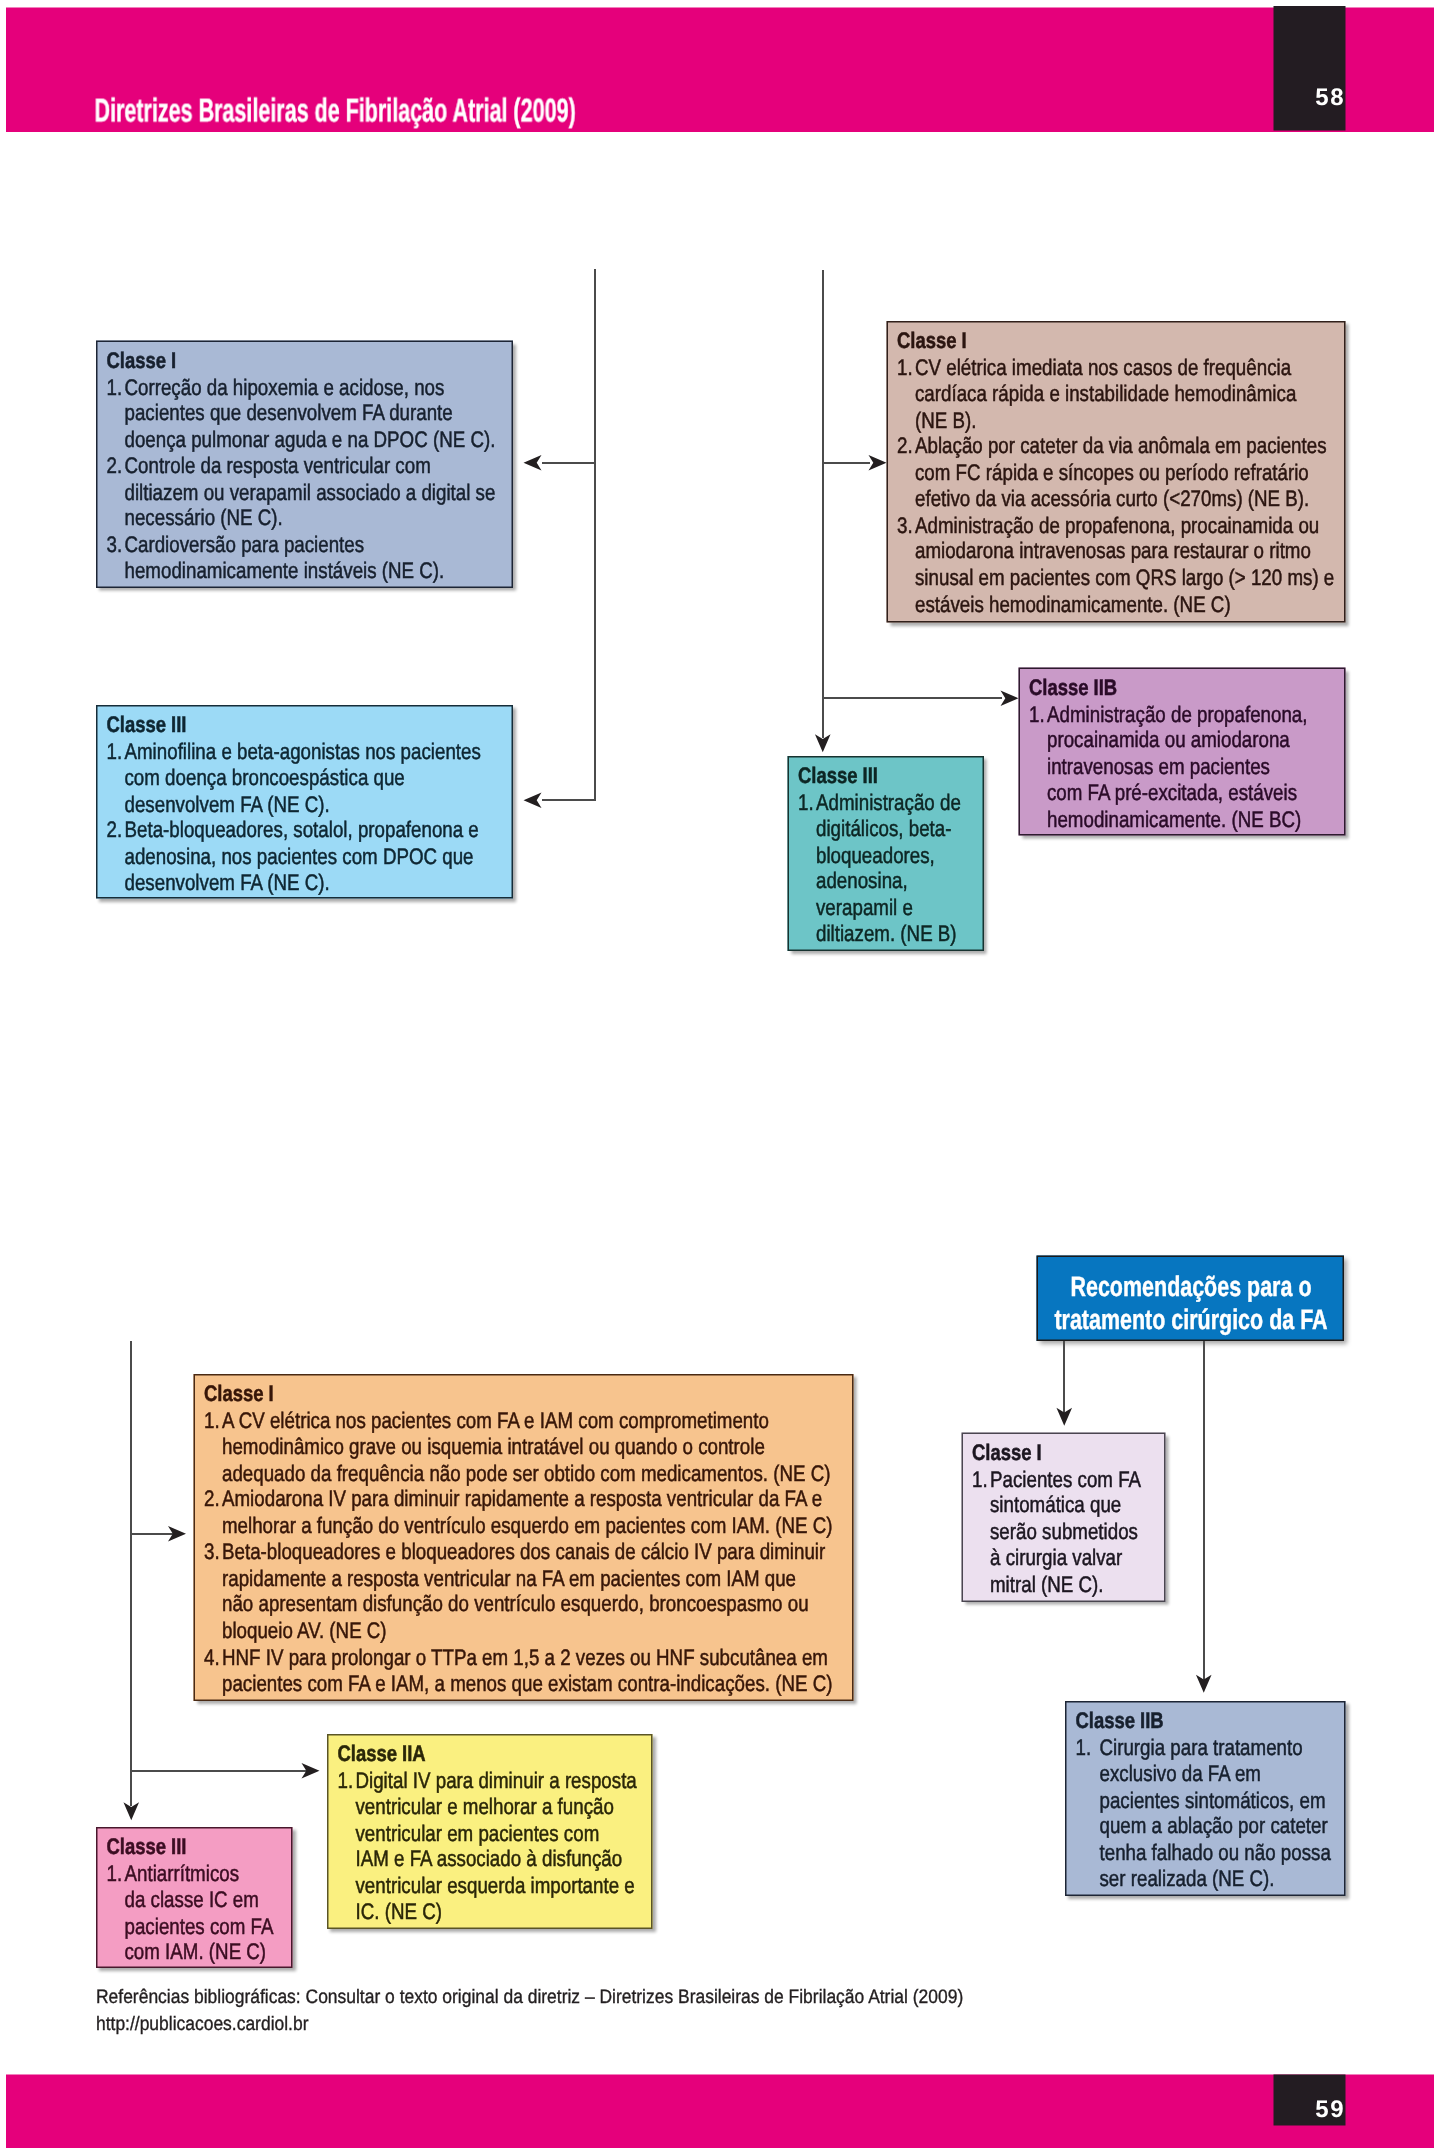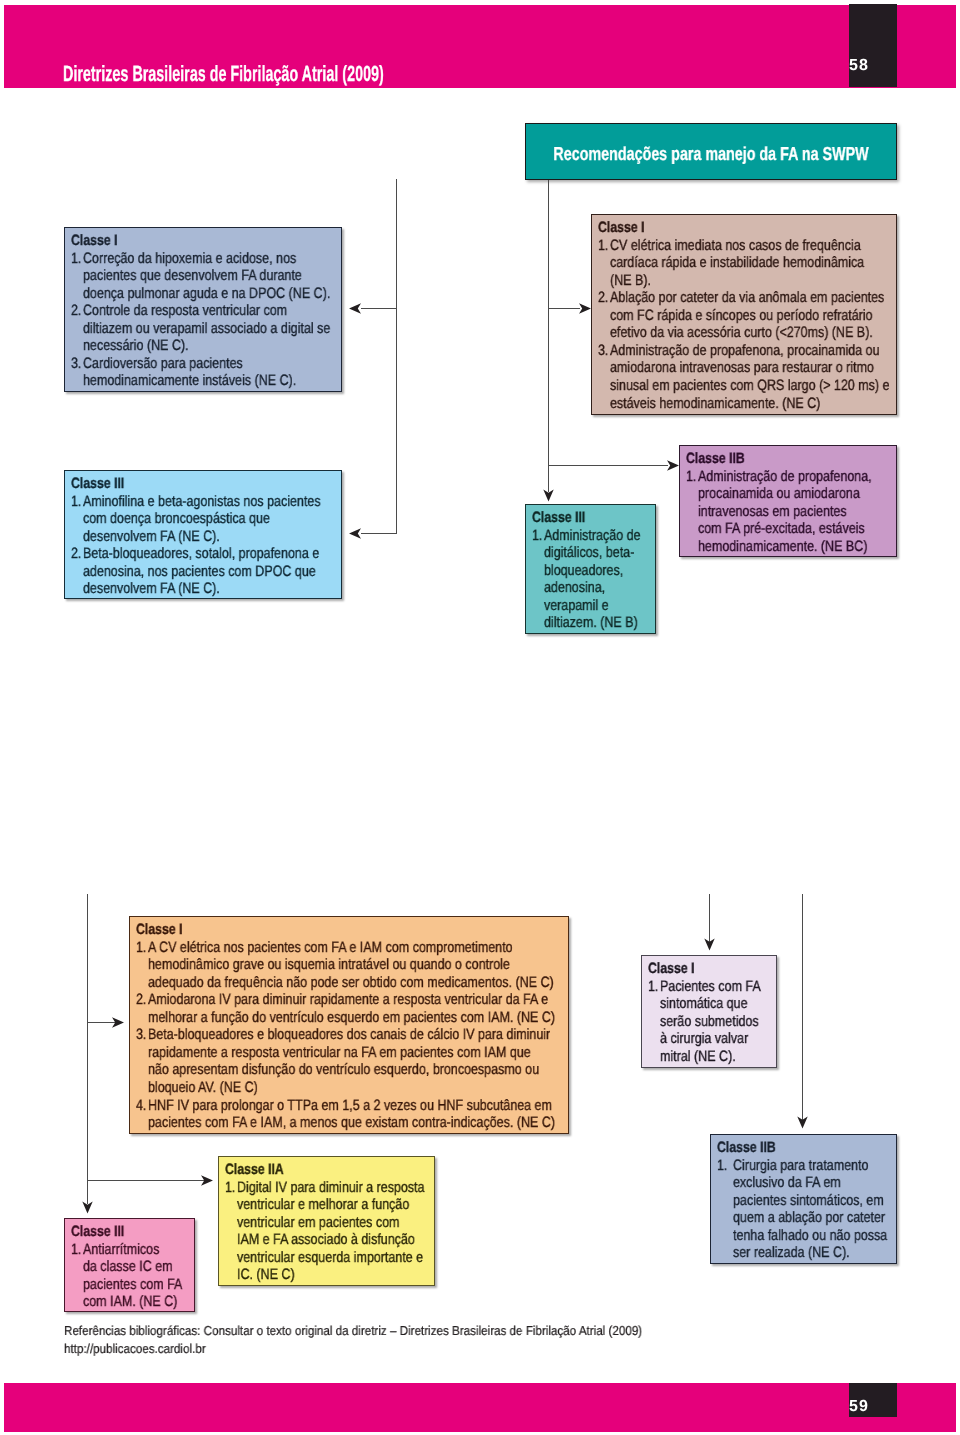--- a/index.html
+++ b/index.html
@@ -3,21 +3,21 @@
 <meta charset="utf-8">
 <style>
   html,body{margin:0;padding:0;}
   body{width:960px;height:1435px;background:#ffffff;
        font-family:"Liberation Sans",sans-serif;position:relative;overflow:hidden;
        -webkit-font-smoothing:antialiased;text-rendering:geometricPrecision;}
   .page{position:absolute;left:0;top:0;width:960px;height:1435px;background:#fff;}
   .hbar{position:absolute;}
   .pnumbox{position:absolute;}
   .pnum{position:absolute;color:#ffffff;font-size:16px;font-weight:bold;letter-spacing:1.2px;
-        white-space:nowrap;line-height:16px;text-align:left;left:0;right:0;}
+        white-space:nowrap;line-height:16px;text-align:right;left:0;right:0;}
   .htitle{position:absolute;color:#ffffff;font-weight:bold;font-size:22px;white-space:nowrap;
           transform:scaleX(.652);transform-origin:left top;line-height:22px;will-change:transform;-webkit-text-stroke:0.3px currentColor;}
   .banner{position:absolute;box-sizing:border-box;border:1px solid #1a1a1a;
           box-shadow:2px 2px 3px rgba(0,0,0,.34);}
   .banner{overflow:visible;}
   .banner .blw{position:absolute;left:50%;top:0;width:0;height:0;overflow:visible;}
   .banner .bl{position:absolute;color:#ffffff;font-weight:bold;font-size:18.8px;white-space:nowrap;
               transform:translateX(-50%) scaleX(.762);transform-origin:center top;
               left:0;top:0;line-height:18.8px;will-change:transform;-webkit-text-stroke:0.3px currentColor;}
   .box{position:absolute;box-sizing:border-box;border:1px solid #2a2a33;
@@ -31,23 +31,26 @@
 </style>
 </head>
 <body>
 
 <div class="page">
 <div class="hbar" style="left:4px;top:5px;width:952px;height:83px;background:#e5007b;"></div>
 <div class="pnumbox" style="left:849px;top:4px;width:48px;height:83px;background:#231c22;">
       <div class="pnum" style="top:54px;">58</div>
     </div>
 <div class="htitle" style="left:63px;top:63px;">Diretrizes Brasileiras de Fibrilação Atrial (2009)</div>
-<div class="banner" style="left:525px;top:123px;width:372px;height:57px;background:#029d99;">
-  <div class="blw" style="top:21.2px;">
-        <div class="bl">Recomendações para manejo da FA na SWPW</div>
+<div class="banner" style="left:691px;top:837px;width:205px;height:57px;background:#0776c0;">
+  <div class="blw" style="top:11.3px;">
+        <div class="bl">Recomendações para o</div>
+      </div>
+  <div class="blw" style="top:32.5px;">
+        <div class="bl">tratamento cirúrgico da FA</div>
       </div>
 </div>
 <div class="box" style="left:64px;top:227px;width:278px;height:165px;background:#a9b9d5;color:#17202e;border-color:#1d2535;">
   <div class="t tb" style="left:6px;top:5px;transform:scaleX(0.82);">Classe I</div>
   <div class="t" style="left:6px;top:22.55px;transform:scaleX(0.833);">1.</div>
   <div class="t" style="left:18px;top:22.55px;transform:scaleX(0.833);">Correção da hipoxemia e acidose, nos</div>
   <div class="t" style="left:18px;top:40.1px;transform:scaleX(0.833);">pacientes que desenvolvem FA durante</div>
   <div class="t" style="left:18px;top:57.65px;transform:scaleX(0.833);">doença pulmonar aguda e na DPOC (NE C).</div>
   <div class="t" style="left:6px;top:75.2px;transform:scaleX(0.833);">2.</div>
   <div class="t" style="left:18px;top:75.2px;transform:scaleX(0.833);">Controle da resposta ventricular com</div>

